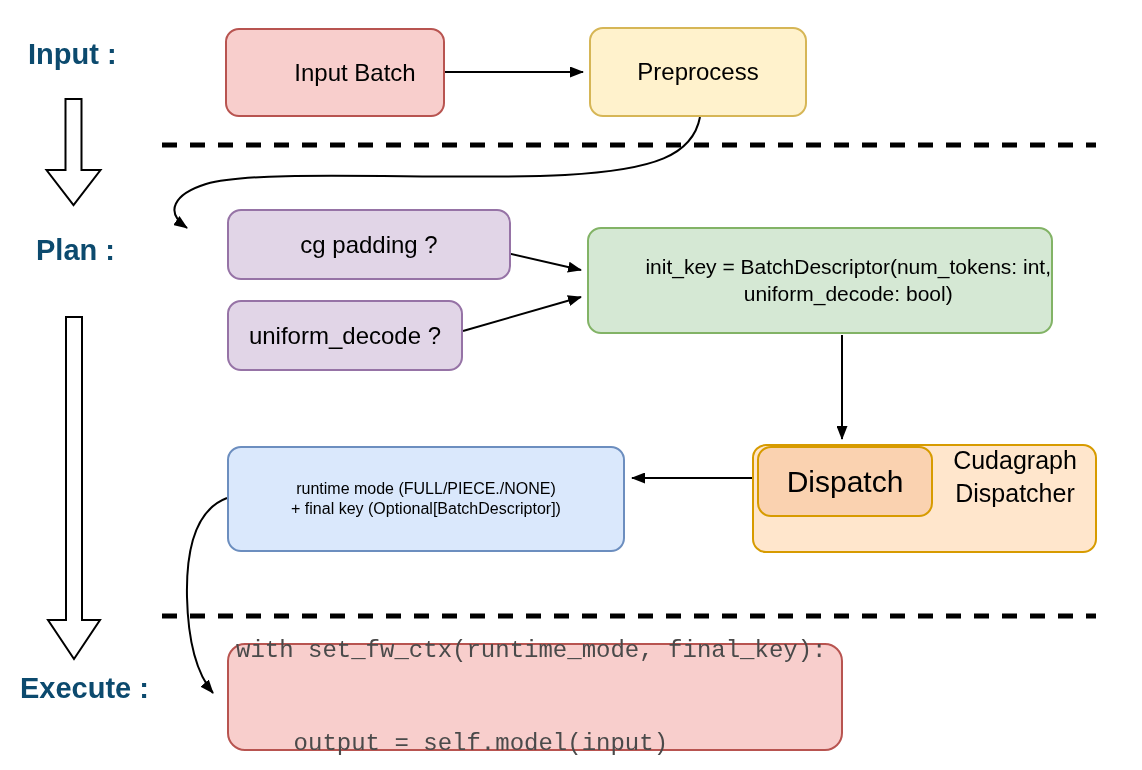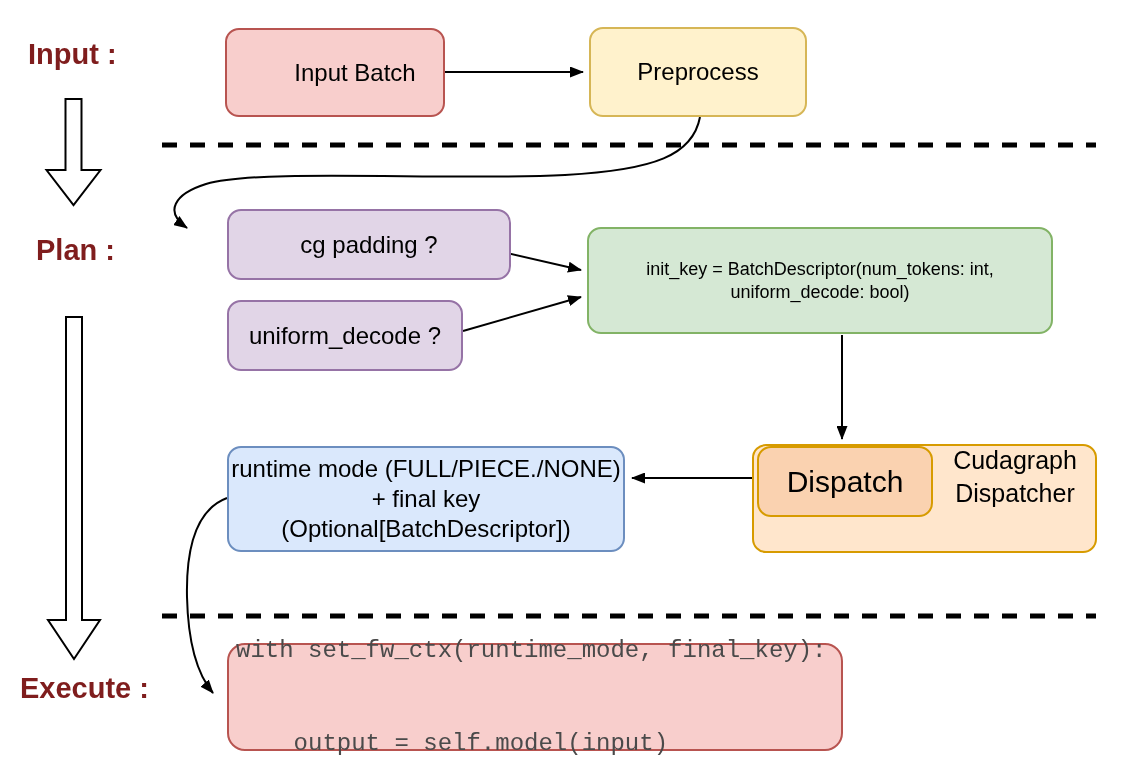--- a/index.html
+++ b/index.html
@@ -2,39 +2,39 @@
 <html><head>
 <meta charset="utf-8">
 <style>
   html,body{margin:0;padding:0;background:#ffffff;}
   .canvas{
     position:relative;width:1142px;height:770px;background:#ffffff;overflow:hidden;
     font-family:"Liberation Sans","DejaVu Sans",sans-serif;color:#000;
   }
   .layer{position:absolute;left:0;top:0;width:1142px;height:770px;}
   .stage-label{
-    position:absolute;font-weight:bold;font-size:29px;color:#7f1d1d;white-space:nowrap;
+    position:absolute;font-weight:bold;font-size:29px;color:#0c4a6e;white-space:nowrap;
   }
   .node{
     position:absolute;box-sizing:border-box;border-radius:14px;border:2px solid #000;
     display:flex;align-items:center;justify-content:center;text-align:center;
     line-height:1.25;
   }
   .node span{display:block;}
   .red   {background:#f8cecc;border-color:#b85450;}
   .yellow{background:#fff2cc;border-color:#d6b656;}
   .purple{background:#e1d5e7;border-color:#9673a6;}
   .green {background:#d5e8d4;border-color:#82b366;}
   .orange-outer{background:#ffe6cc;border-color:#d79b00;}
   .orange-inner{background:#fad2b0;border-color:#d79b00;}
   .blue  {background:#dae8fc;border-color:#6c8ebf;}
 
   .fs24{font-size:24px;}
-  .fs21{font-size:18px;}
-  .fs20{font-size:24px;}
+  .fs21{font-size:21px;justify-content:flex-end;}
+  .fs20{font-size:16px;}
   .fs23{font-size:30px;}
   .fs25{font-size:25px;line-height:1.3;}
 
   .code-box{
     border-radius:18px;justify-content:flex-start;
   }
   .code-box .code{
     font-family:"Liberation Mono","DejaVu Sans Mono",monospace;
     font-size:24px;line-height:31px;color:#4a4a4a;white-space:pre;text-align:left;
     padding-left:7px;

